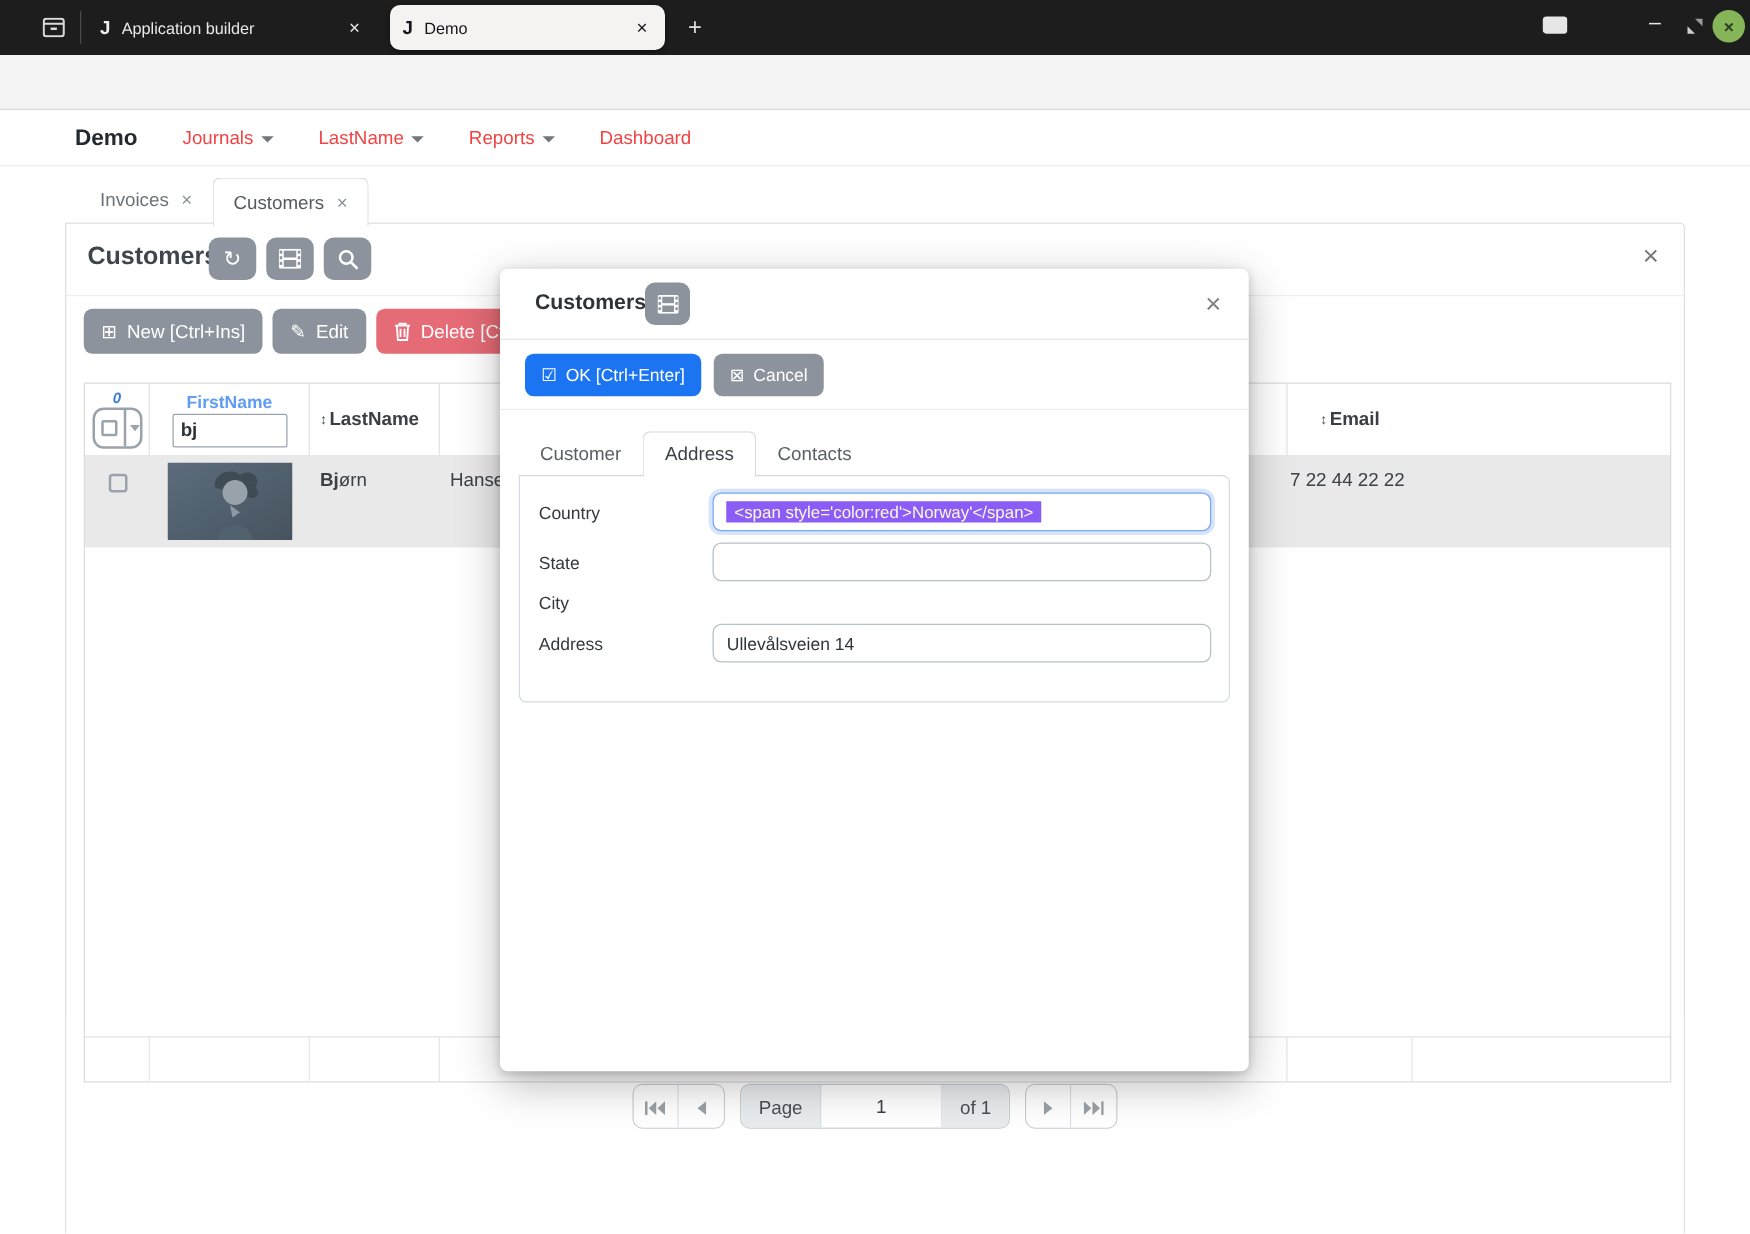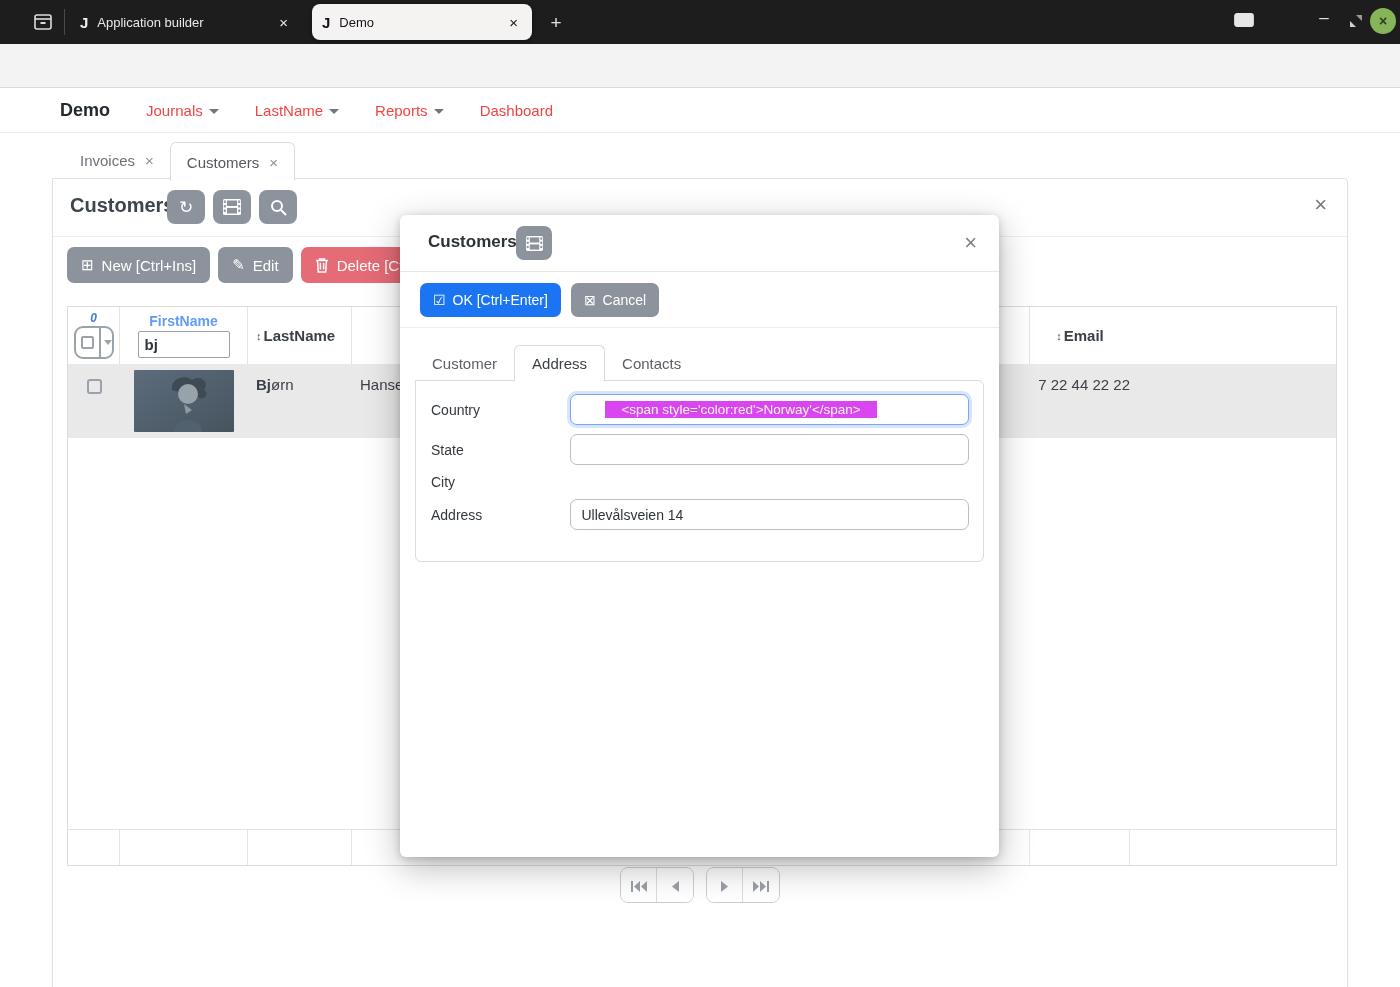--- a/index.html
+++ b/index.html
@@ -79,21 +79,21 @@
   .selctl .dd { width:0; height:0; border-left:4px solid transparent; border-right:4px solid transparent; border-top:5px solid #9aa3ab; margin-left:3px; }
   .fnhdr { color:#5f9cf3 !important; font-size:14px !important; }
   .fnfilter { width:92px; height:27px; border:1px solid #9aa3ab; border-radius:2px; font-size:15px; font-weight:bold; padding:0 6px; margin-top:2px; color:#2f3338; font-family:inherit; }
 
   .grow { display:grid; grid-template-columns:52px 128px 104px 678px 100px 208px; height:74px; background:#e9e9e9; }
   .grow > div { display:flex; align-items:flex-start; padding-top:12px; font-size:15px; color:#3c4147; }
   .rowcb { width:15px; height:15px; border:2px solid #9aa3ab; border-radius:3px; background:#e9e9e9; margin:3px auto 0; }
   .ccell { justify-content:center; }
   .photo { width:100px; height:62px; margin:-6px auto 0; display:block; border-radius:1px; }
   .namecell { padding-left:8px; }
-  .phonecell { padding-left:2px;justify-content:flex-end; }
+  .phonecell { padding-left:2px; }
   .emailcell { padding-left:8px; }
   .gfooter { position:absolute; left:0; bottom:0; width:100%; height:36px; border-top:1px solid #e2e2e2; display:grid; grid-template-columns:52px 128px 104px 678px 100px 208px; }
   .gfooter > div { border-right:1px solid #e6e6e6; }
   .gfooter > div:last-child { border-right:none; }
 
   
   .pager { position:absolute; left:0; top:688px; width:100%; display:flex; justify-content:center; align-items:flex-start; gap:12px; }
   .pgroup { display:flex; border:1px solid #c9ced3; border-radius:8px; overflow:hidden; height:36px; }
   .pbtn { width:36px; height:36px; background:#fff; border:none; border-right:1px solid #d9dde1; display:flex; align-items:center; justify-content:center; }
   .pbtn:last-child { border-right:none; }
@@ -112,21 +112,21 @@
   .mbtn.blue { background:#1b74f2; }
   .mbtn.gray { background:#8c939c; }
   .mtabs { position:absolute; left:15px; top:130px; display:flex; z-index:2; }
   .mtab { height:36px; padding:0 17px; display:flex; align-items:center; font-size:15px; color:#5b6066; }
   .mtab.active { background:#fff; border:1px solid #d6dce1; border-bottom:1px solid #fff; border-radius:6px 6px 0 0; height:37px; color:#3c4147; }
   .mpanel { position:absolute; left:15px; top:165px; width:569px; height:182px; border:1px solid #d6dce1; border-radius:0 6px 6px 6px; padding:13px 14px 0 15px; }
   .frow { display:flex; align-items:center; margin-bottom:9px; }
   .flabel { width:140px; font-size:14px; color:#33383d; }
   .finput { width:400px; height:31px; border:1px solid #b6bfc8; border-radius:7px; font-size:14px; padding:0 10px; color:#2f3439; font-family:inherit; background:#fff; }
   .finput.focus { border:1px solid #79a6f6; box-shadow:0 0 0 3px rgba(70,130,240,.22); display:flex; align-items:center; }
-  .selspan { background:#d946ef; color:#fbf7e6; font-size:13.5px; padding:1px 16px; white-space:pre;margin-left:24px; }
+  .selspan { background:#8b5cf6; color:#fbf7e6; font-size:13.5px; padding:1px 6px; white-space:pre; }
 </style>
 </head>
 <body>
 
 <div class="screen">
 
   <div class="titlebar">
     <div class="fxview">
       <svg width="18" height="16" viewBox="0 0 18 16" fill="none" stroke="#dcdcdc" stroke-width="1.6">
           <rect x="1" y="1" width="16" height="14" rx="2"></rect>
@@ -394,20 +394,25 @@
                 <path d="M16 0 L10 5.5 L16 11 Z" fill="#9aa0a6"></path>
               </svg>
           </button>
           <button class="pbtn">
             <svg width="8" height="11" viewBox="0 0 8 11">
                 <path d="M8 0 L1 5.5 L8 11 Z" fill="#9aa0a6"></path>
               </svg>
           </button>
         </div>
         <div class="pgroup">
+          <span class="pcell" style="height:36px;">Page</span>
+          <input class="pinput" value="1" style="">
+          <span class="pcell" style="height:36px;">of 1</span>
+        </div>
+        <div class="pgroup">
           <button class="pbtn">
             <svg width="8" height="11" viewBox="0 0 8 11">
                 <path d="M0 0 L7 5.5 L0 11 Z" fill="#9aa0a6"></path>
               </svg>
           </button>
           <button class="pbtn">
             <svg width="16" height="11" viewBox="0 0 16 11">
                 <path d="M0 0 L6 5.5 L0 11 Z" fill="#9aa0a6"></path>
                 <path d="M7 0 L13 5.5 L7 11 Z" fill="#9aa0a6"></path>
                 <rect x="14" y="0" width="2" height="11" fill="#9aa0a6"></rect>

